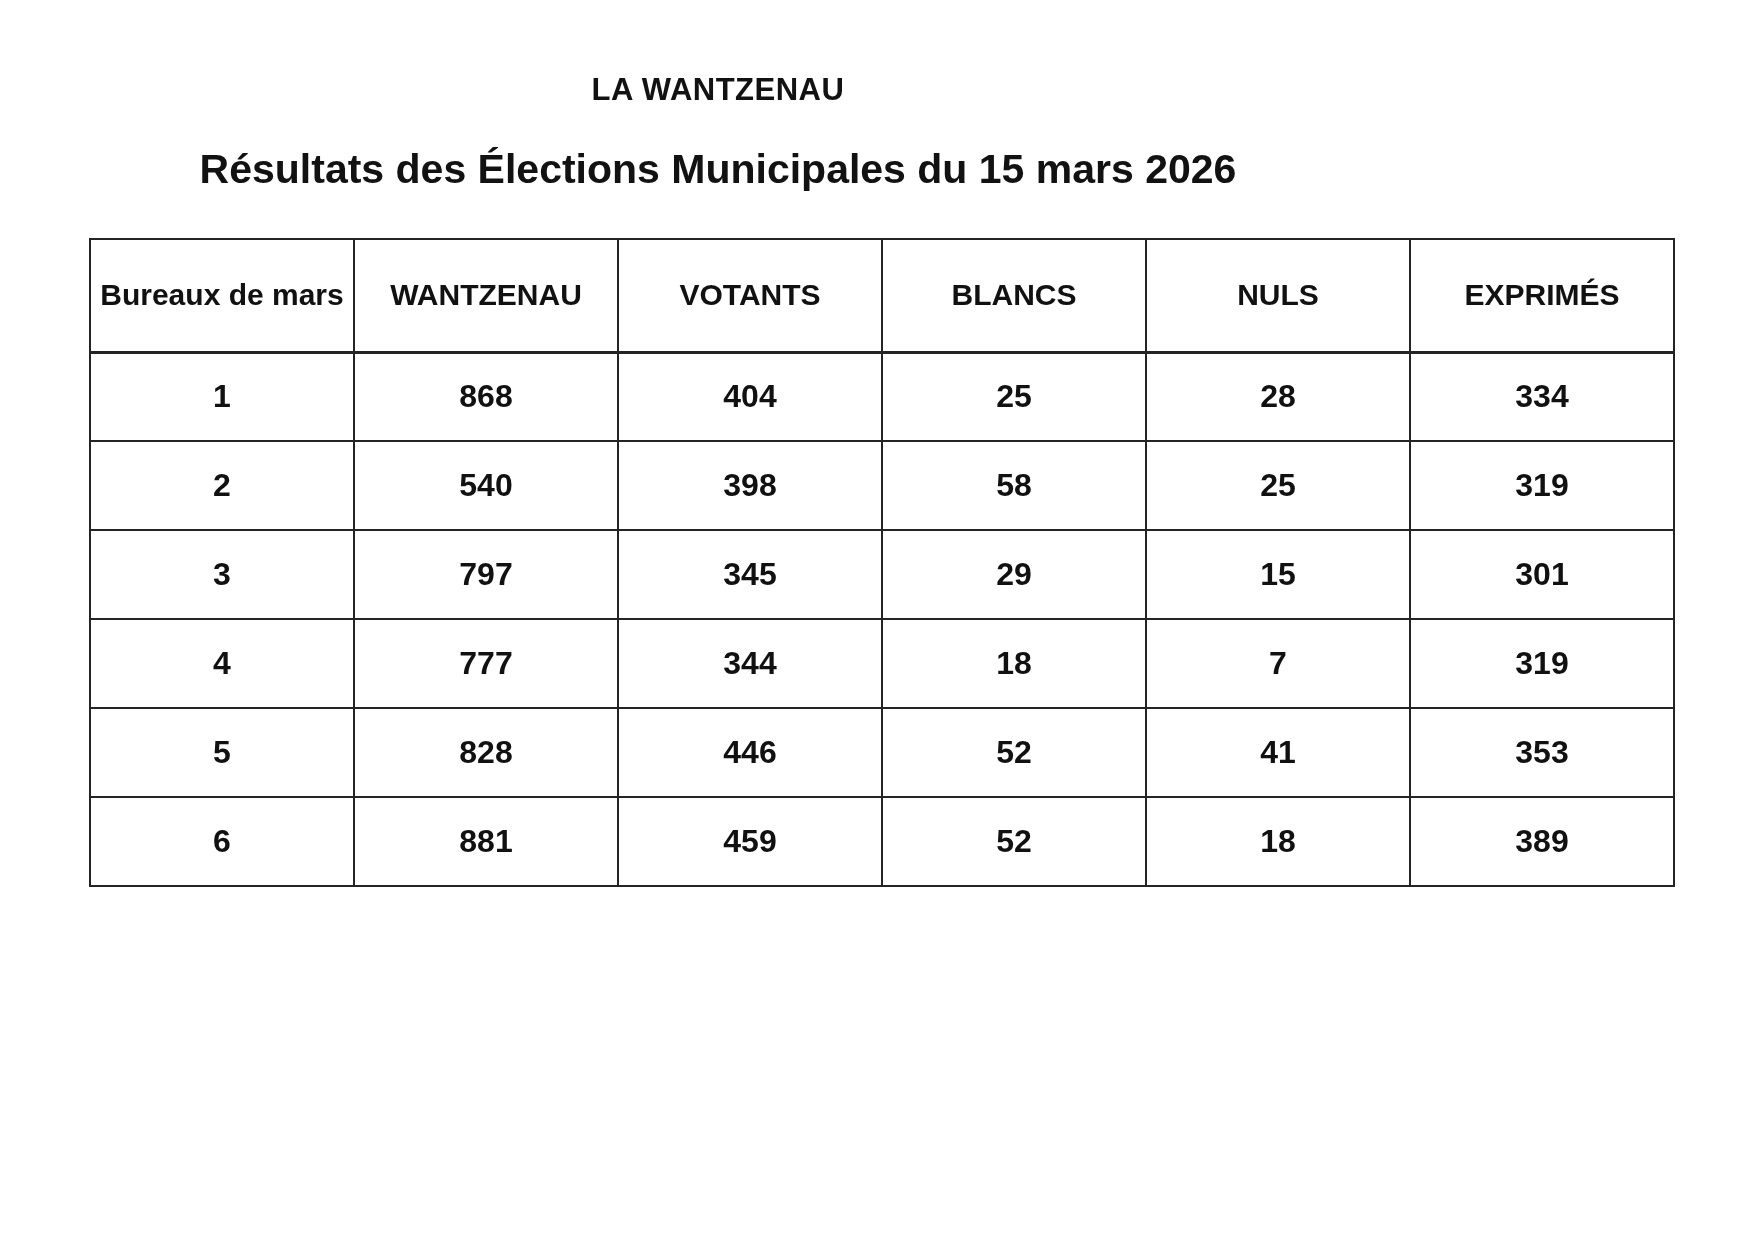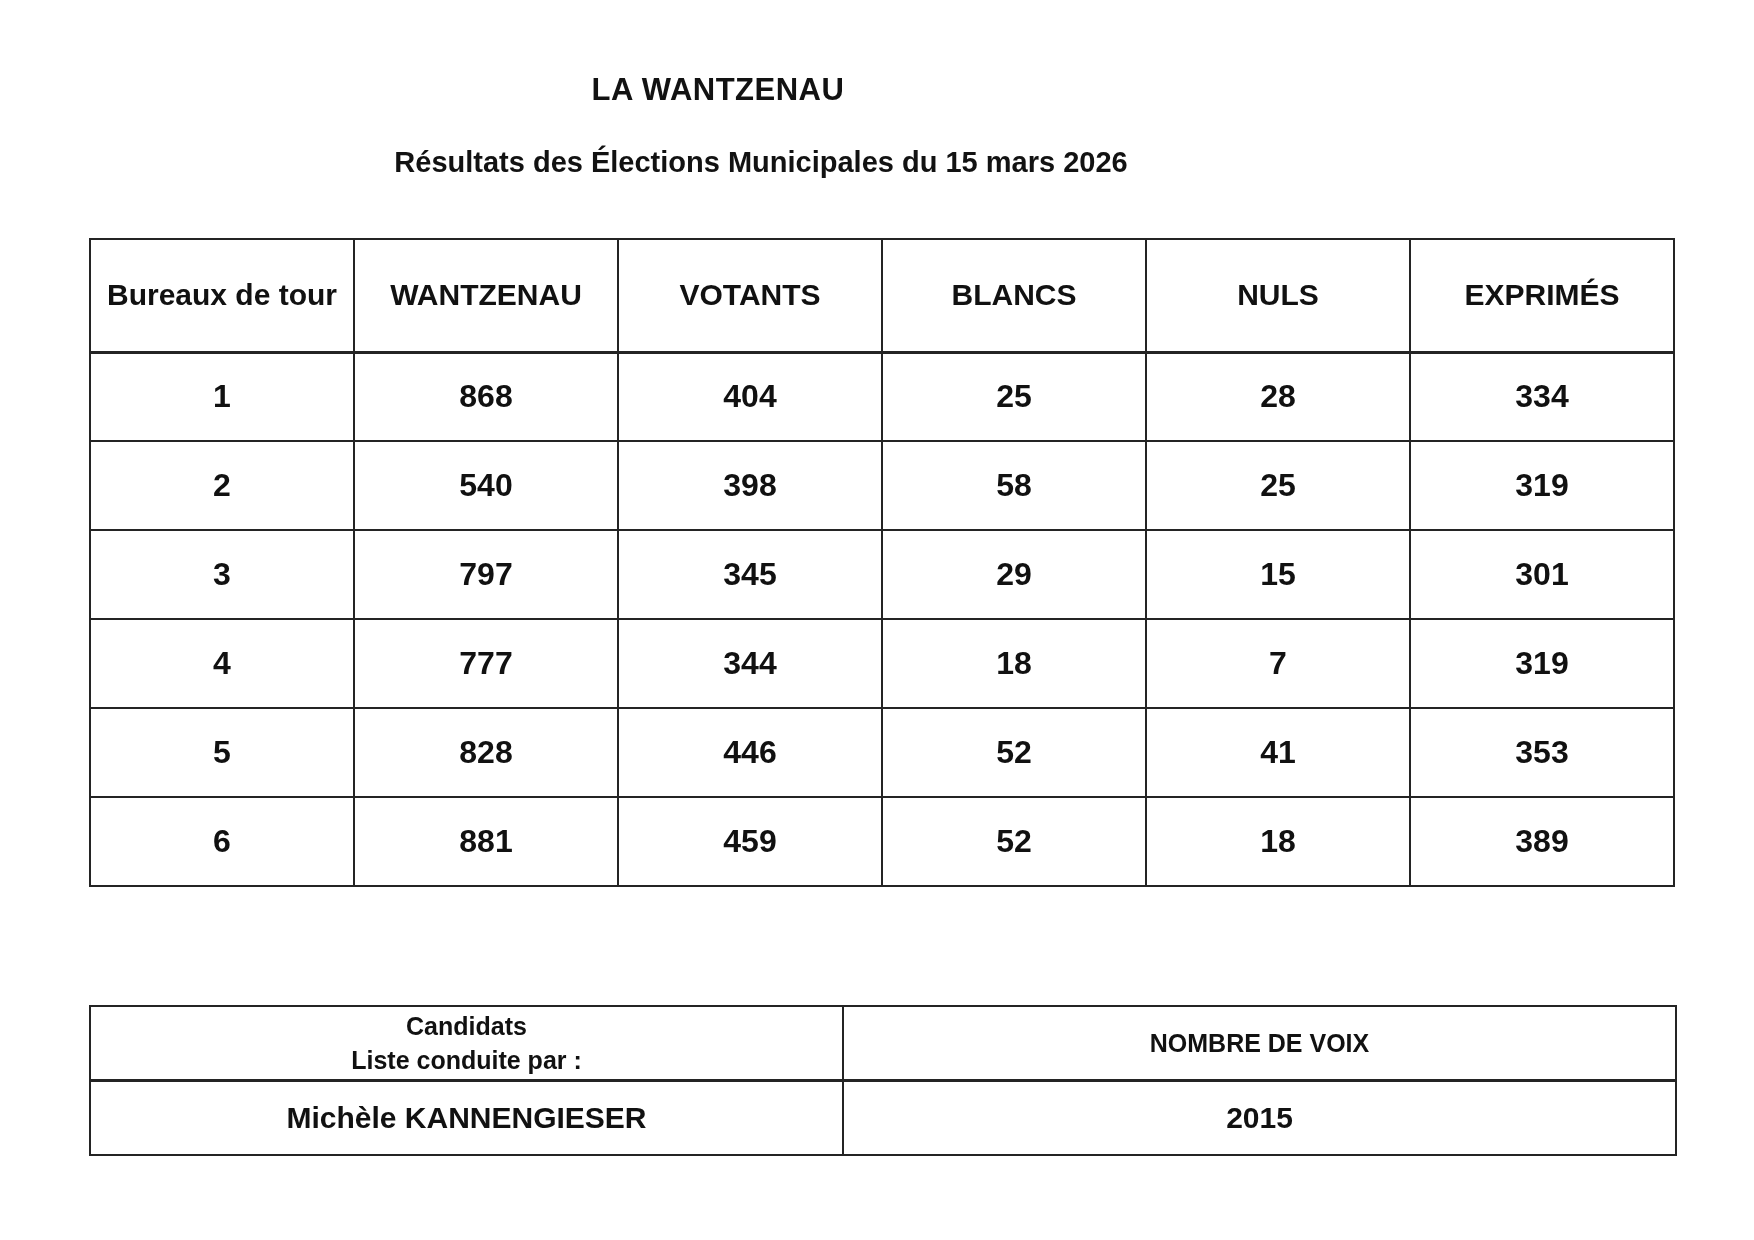--- a/index.html
+++ b/index.html
@@ -23,21 +23,21 @@
   .title-line {
     position: absolute;
     left: 0;
     width: 1436px;
     text-align: center;
     font-weight: 700;
     color: #121212;
     white-space: nowrap;
   }
   #commune-title   { top: 72px;  font-size: 31px; letter-spacing: 0.5px; }
-  #results-subtitle{ top: 146px; font-size: 29px; padding-left: 43px; }
+  #results-subtitle{ top: 146px; font-size: 41px; }
   #round-line      { top: 186px; font-size: 30px; }
   #round-line sup  { font-size: 18px; vertical-align: super; line-height: 0; }
   #round-line .round-word { margin-left: 9px; }
 
   table {
     border-collapse: collapse;
     table-layout: fixed;
     position: absolute;
     background: #ffffff;
   }
@@ -93,21 +93,21 @@
 <div class="page">
 
   <div class="title-line" id="commune-title">LA WANTZENAU</div>
 
   <div class="title-line" id="results-subtitle">Résultats des Élections Municipales du 15 mars 2026</div>
 
 
   <table id="results-table">
     <thead>
       <tr>
-        <th>Bureaux de tour</th>
+        <th>Bureaux de mars</th>
         <th>WANTZENAU</th>
         <th>VOTANTS</th>
         <th>BLANCS</th>
         <th>NULS</th>
         <th>EXPRIMÉS</th>
       </tr>
     </thead>
     <tbody>
       <tr>
         <td>1</td>
@@ -153,35 +153,14 @@
         <td>6</td>
         <td>881</td>
         <td>459</td>
         <td>52</td>
         <td>18</td>
         <td>389</td>
       </tr>
     </tbody>
   </table>
 
-  <table id="candidates-table">
-    <colgroup>
-      <col class="col-candidates">
-      <col class="col-votes">
-    </colgroup>
-    <thead>
-      <tr>
-        <th>
-          <div>Candidats</div>
-          <div>Liste conduite par :</div>
-        </th>
-        <th>NOMBRE DE VOIX</th>
-      </tr>
-    </thead>
-    <tbody>
-      <tr>
-        <td>Michèle KANNENGIESER</td>
-        <td>2015</td>
-      </tr>
-    </tbody>
-  </table>
 
 </div>
 
 </body></html>

